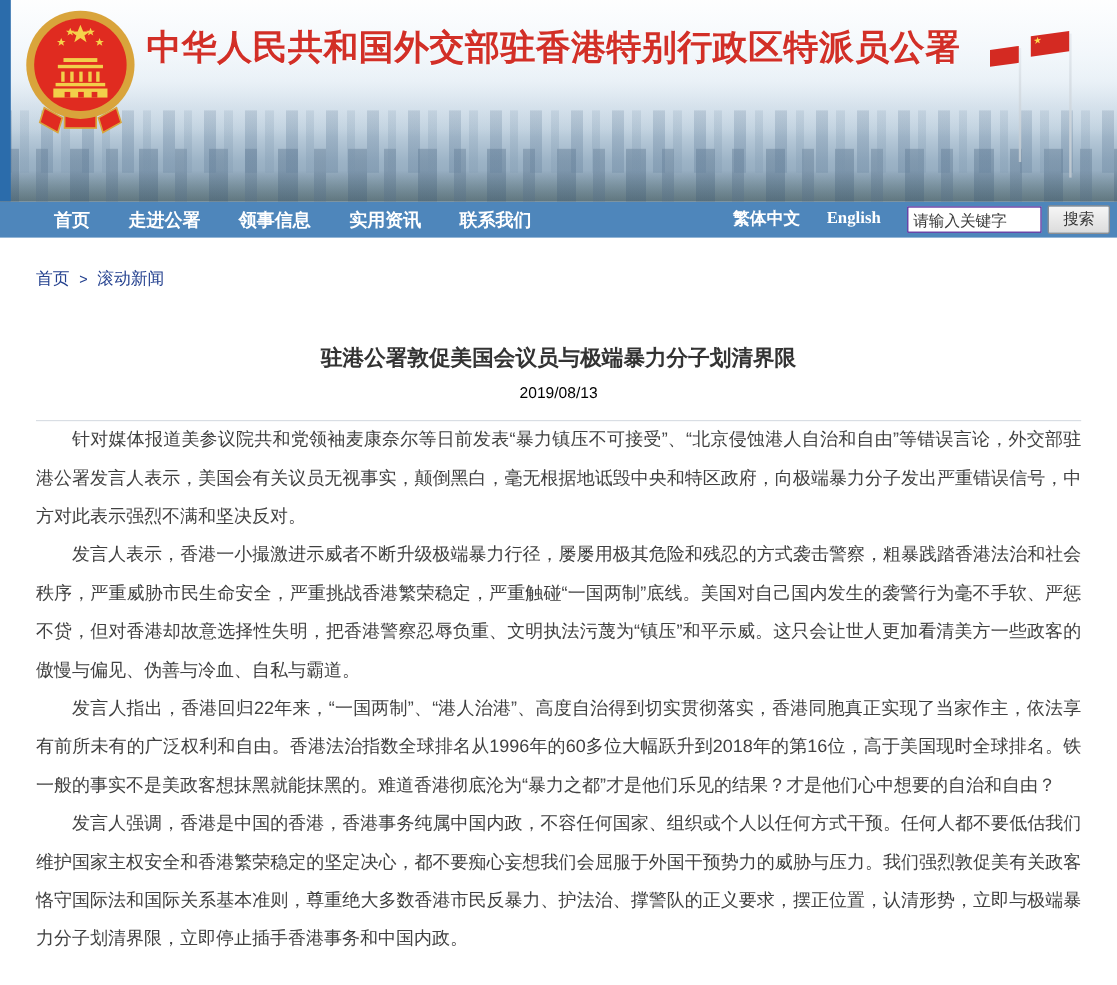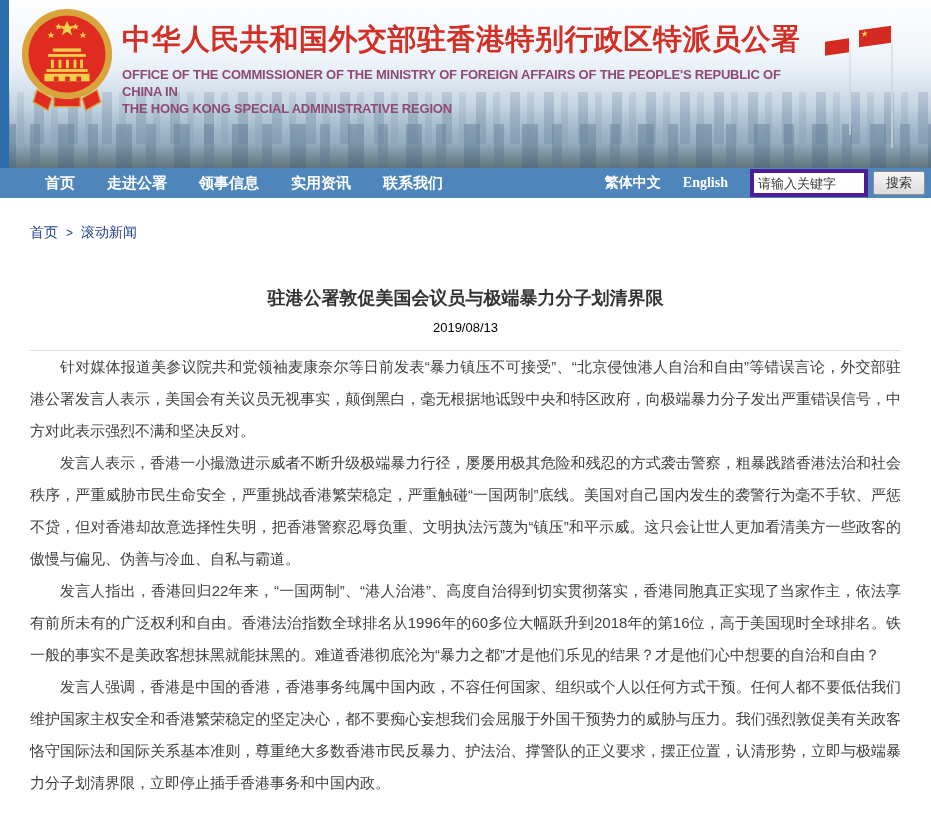--- a/index.html
+++ b/index.html
@@ -58,21 +58,21 @@
     margin-right:32px;cursor:pointer;white-space:nowrap;
   }
   .nav-right{margin-left:auto;display:flex;align-items:center;}
   .lang-cn{color:#ffffff;font-size:14px;font-weight:bold;margin-right:22px;cursor:pointer;white-space:nowrap;margin-left:12px;}
   .lang-en{
     color:#ffffff;font-size:14px;font-weight:bold;margin-right:22px;cursor:pointer;
     font-family:"Liberation Serif","DejaVu Serif",serif;white-space:nowrap;
   }
   .search-box{display:flex;align-items:center;}
   .search-input{
-    width:102px;height:20px;border:4px solid #4c1d95;background:#ffffff;
+    width:102px;height:20px;border:1px solid #4c1d95;background:#ffffff;
     font-size:13px;padding:0 4px;outline:none;color:#333;
   }
   .search-input::placeholder{color:#3a3a3a;opacity:1;}
   .search-btn{
     margin-left:5px;height:24px;padding:0 12px;
     background:linear-gradient(180deg,#f6f6f6,#dcdcdc);
     border:1px solid #8f8f8f;border-radius:2px;
     font-size:13px;color:#333;cursor:pointer;
     font-family:"Liberation Sans","DejaVu Sans",sans-serif;
   }
@@ -134,24 +134,20 @@
         <rect x="26" y="71" width="48" height="8"></rect>
       </g>
       <rect x="36" y="74" width="5" height="5" fill="#e02b20"></rect>
       <rect x="48" y="74" width="5" height="5" fill="#e02b20"></rect>
       <rect x="60" y="74" width="5" height="5" fill="#e02b20"></rect>
     </svg>
   </div>
 
   <div class="banner-titles">
     <div class="banner-title-cn">中华人民共和国外交部驻香港特别行政区特派员公署</div>
-    <div class="banner-title-en">
-      <div>OFFICE OF THE COMMISSIONER OF THE MINISTRY OF FOREIGN AFFAIRS OF THE PEOPLE'S REPUBLIC OF CHINA IN</div>
-      <div>THE HONG KONG SPECIAL ADMINISTRATIVE REGION</div>
-    </div>
   </div>
 
   <div class="flags">
     <div class="pole cn"></div>
     <div class="pole hk"></div>
     <div class="flag cn">
         <span class="star">★</span>
       </div>
     <div class="flag hk"></div>
   </div>

